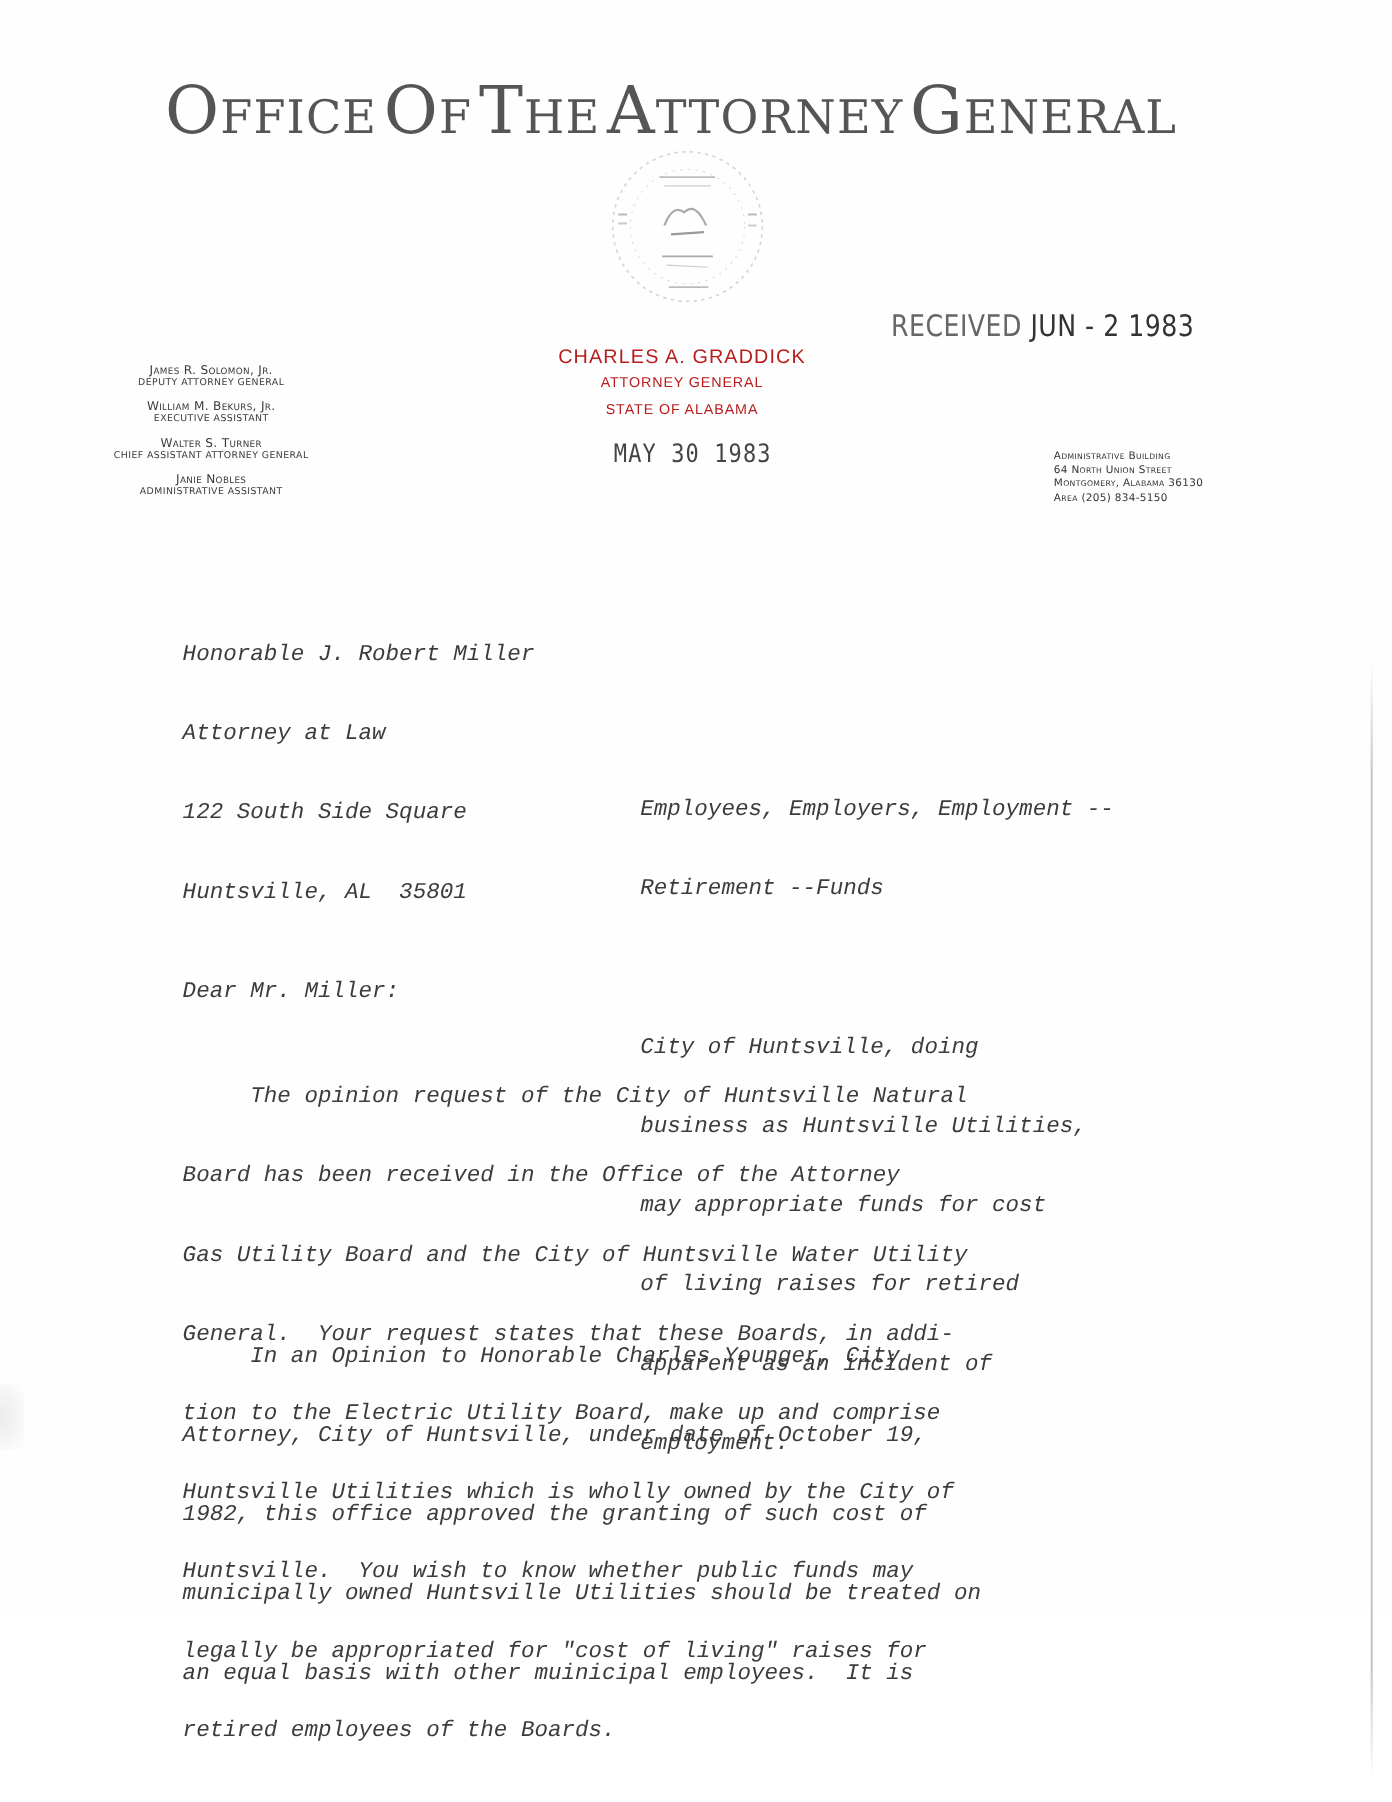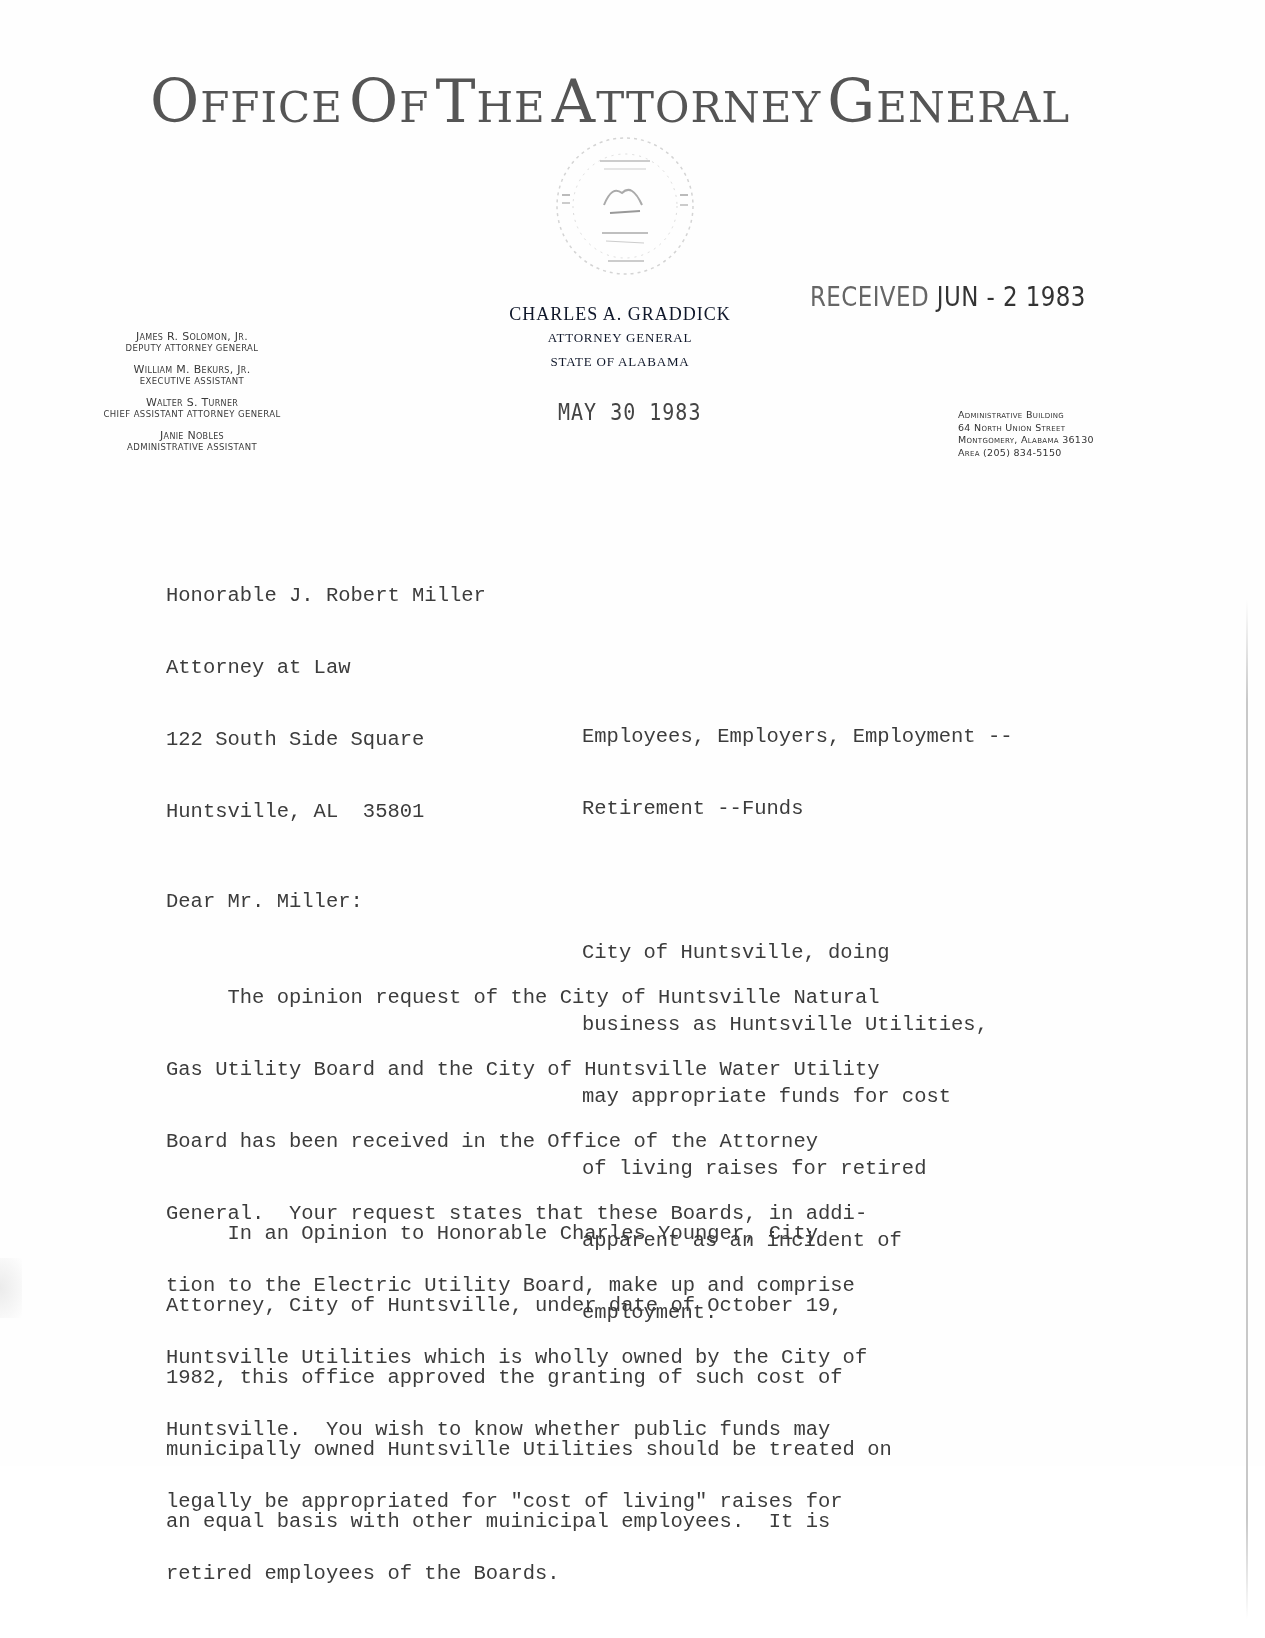--- a/index.html
+++ b/index.html
@@ -24,43 +24,43 @@
     }
     .staff {
       position: absolute; left: 62px; top: 330px; width: 260px; text-align: center;
       font-family: "DejaVu Sans", "Liberation Sans", sans-serif; font-variant: small-caps;
       color: #3a3a3a;
     }
     .staff .person { margin-bottom: 9px; }
     .staff .name { font-size: 11px; line-height: 13px; letter-spacing: 0.3px; }
     .staff .title { font-size: 8.5px; line-height: 11px; text-transform: uppercase; letter-spacing: 0.4px; text-align: center; }
     .ag-block {
-      position: absolute; left: 470px; top: 302px; width: 300px; text-align: center;
-      font-family: Liberation Serif, serif; color: #0f172a;
+      position: absolute; left: 470px; top: 312px; width: 300px; text-align: center;
+      font-family: Liberation Sans, sans-serif; color: #b91c1c;
     }
     .ag-block .ag-name { font-size: 18px; letter-spacing: 1px; line-height: 24px; }
     .ag-block .ag-line { font-size: 13px; letter-spacing: 0.8px; line-height: 24px; }
     .date-stamp {
       position: absolute; left: 558px; top: 400px; font-family: "DejaVu Sans Mono", "Liberation Mono", monospace;
       font-size: 20px; color: #444; letter-spacing: 1px; transform: scaleY(1.15);
     }
     .received-stamp {
       position: absolute; left: 810px; top: 281px; font-family: "DejaVu Sans", "Liberation Sans", sans-serif;
       font-size: 27px; color: #333; letter-spacing: 0.5px; transform: scaleX(0.85); transform-origin: left top;
       white-space: nowrap;
     }
     .received-stamp .rec { color: #666; }
     .address-block {
       position: absolute; left: 958px; top: 409px; font-family: "DejaVu Sans", "Liberation Sans", sans-serif;
       font-size: 9.5px; line-height: 12.5px; color: #333; font-variant: small-caps; letter-spacing: 0.3px;
       white-space: nowrap;
     }
     .mono {
       font-family: "Liberation Mono", "DejaVu Sans Mono", monospace; color: #3c3c3c;
-      font-size: 20.5px; line-height: 24px; white-space: pre;
+      font-size: 20.5px; line-height: 24px; white-space: pre; font-style: italic;
     }
     .recipient { position: absolute; left: 166px; top: 536px; }
     .subject { position: absolute; left: 582px; top: 677px; }
     .subject .gap { height: 24px; }
     .salutation { position: absolute; left: 166px; top: 890px; }
     .para1 { position: absolute; left: 166px; top: 938px; }
     .para2 { position: absolute; left: 166px; top: 1174px; }
     .smudge {
       position: absolute; left: 0; top: 1258px; width: 22px; height: 60px;
       background: radial-gradient(ellipse at left, rgba(200,200,200,0.35), rgba(255,255,255,0));
@@ -152,22 +152,22 @@
     <div>may appropriate funds for cost</div>
     <div>of living raises for retired</div>
     <div>apparent as an incident of</div>
     <div>employment.</div>
   </div>
 
   <div class="salutation mono">Dear Mr. Miller:</div>
 
   <div class="para1 mono">
     <div>     The opinion request of the City of Huntsville Natural</div>
+    <div>Board has been received in the Office of the Attorney</div>
     <div>Gas Utility Board and the City of Huntsville Water Utility</div>
-    <div>Board has been received in the Office of the Attorney</div>
     <div>General.  Your request states that these Boards, in addi-</div>
     <div>tion to the Electric Utility Board, make up and comprise</div>
     <div>Huntsville Utilities which is wholly owned by the City of</div>
     <div>Huntsville.  You wish to know whether public funds may</div>
     <div>legally be appropriated for "cost of living" raises for</div>
     <div>retired employees of the Boards.</div>
   </div>
 
   <div class="para2 mono">
     <div>     In an Opinion to Honorable Charles Younger, City</div>

